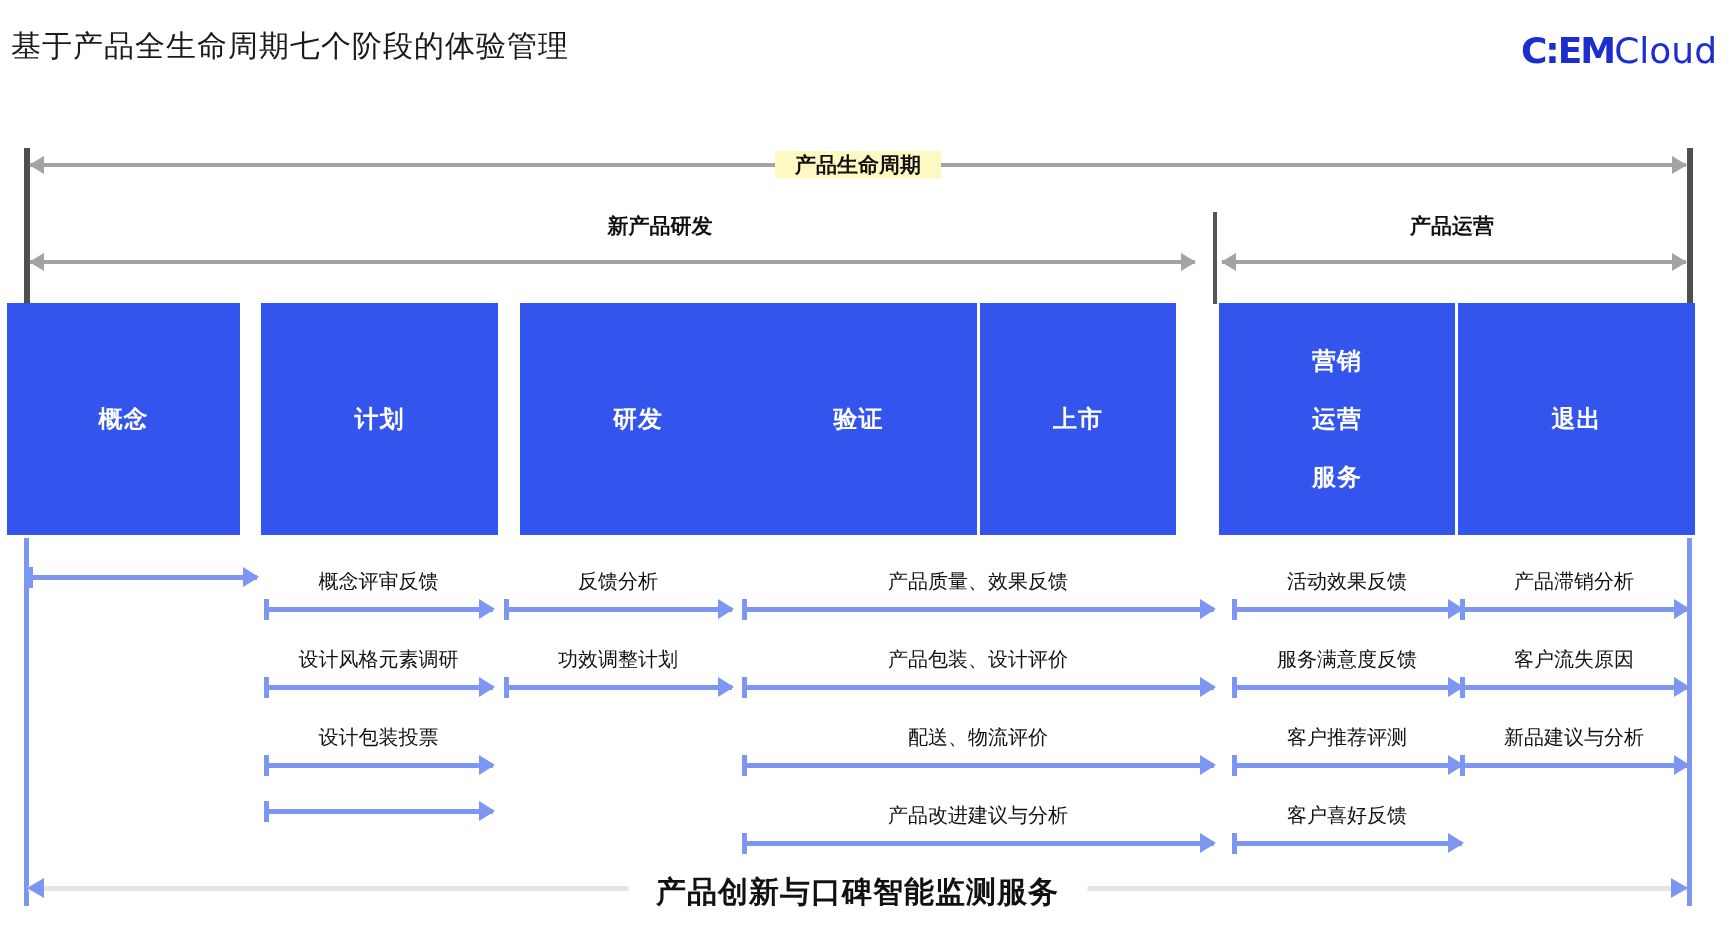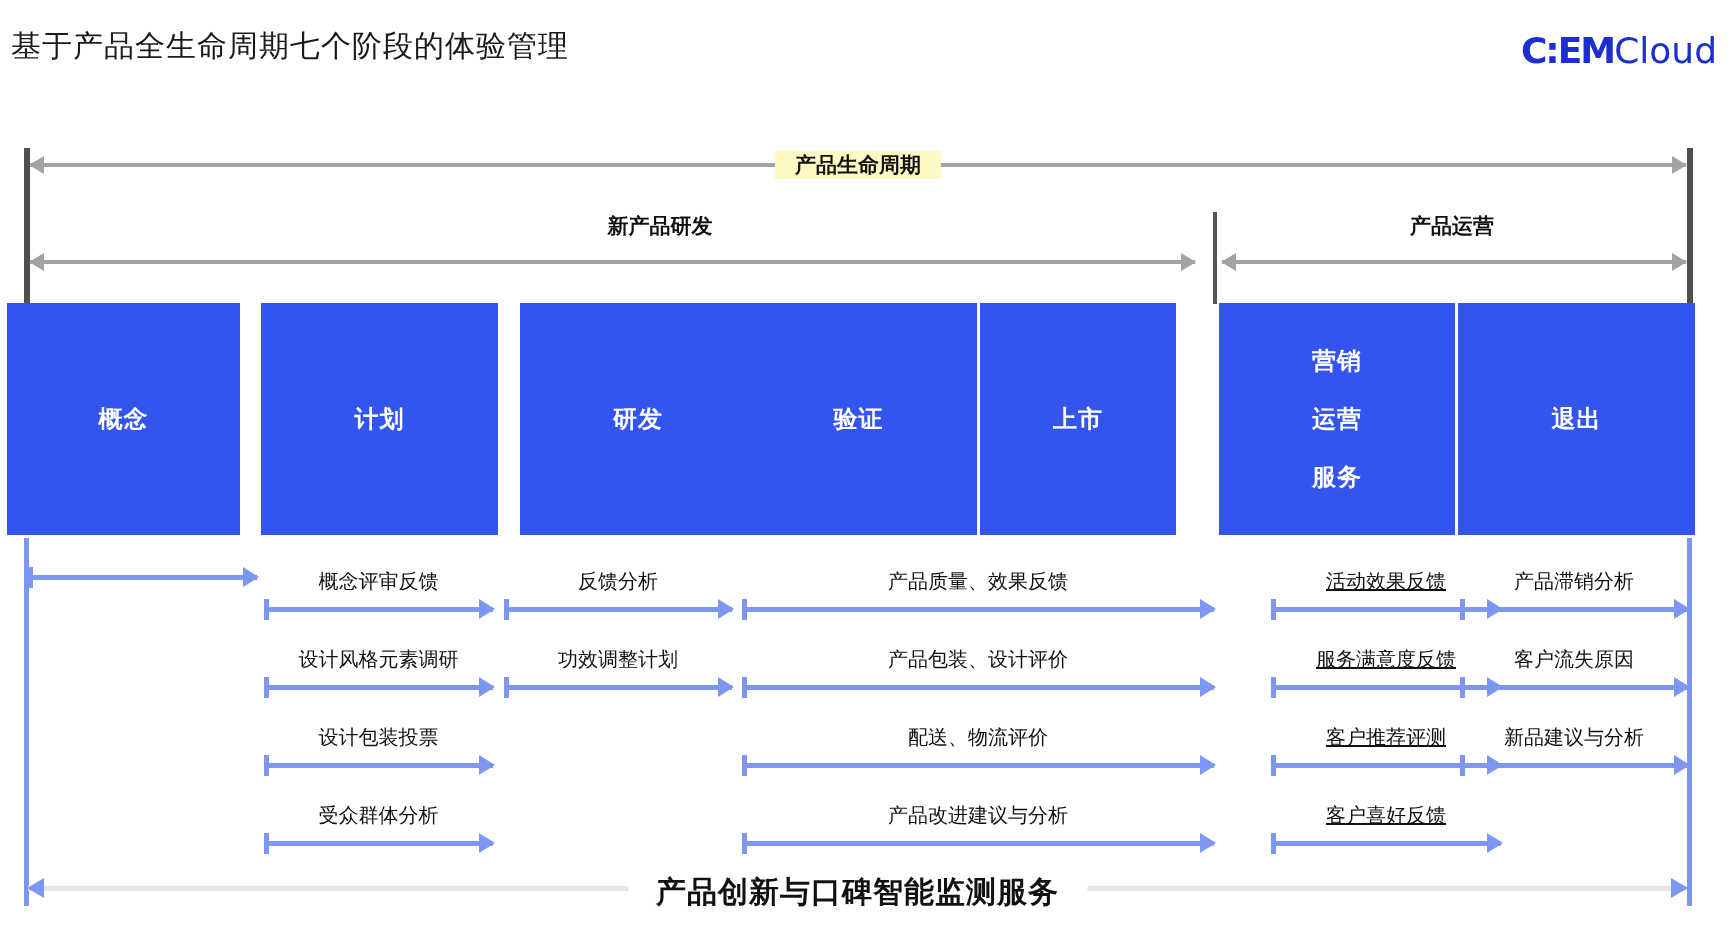--- a/index.html
+++ b/index.html
@@ -67,21 +67,21 @@
   .cell-arrow::after{ 
     content:"";position:absolute;right:-2px;top:-8px;width:0;height:0;
     border-top:10px solid transparent;border-bottom:10px solid transparent;
     border-left:16px solid #7d96f2;
   }
   .r1{top:565px;} .r2{top:643px;} .r3{top:721px;} .r4{top:799px;}
   .c1{left:28px;width:229px;}
   .c2{left:264px;width:229px;}
   .c3{left:504px;width:228px;}
   .c45{left:742px;width:472px;}
-  .c6{left:1271px;width:230px;text-decoration:underline;}
+  .c6{left:1232px;width:230px;}
   .c7{left:1460px;width:228px;}
 
   
   .bottom-arrow{position:absolute;left:28px;top:886px;width:1659px;height:5px;background:#e5e5e5;}
   .bottom-arrow .bhead{position:absolute;top:-8px;width:0;height:0;
     border-top:10px solid transparent;border-bottom:10px solid transparent;}
   .bottom-arrow .bhead.w{left:-1px;border-right:17px solid #7d96f2;}
   .bottom-arrow .bhead.e{right:-1px;border-left:17px solid #7d96f2;}
   .bottom-arrow .service-label{
     position:absolute;left:50%;top:50%;transform:translate(-50%,-42%);
@@ -200,21 +200,20 @@
 <div class="cell r3 c6">
   <div class="cell-label">客户推荐评测</div>
   <div class="cell-arrow"></div>
 </div>
 <div class="cell r3 c7">
   <div class="cell-label">新品建议与分析</div>
   <div class="cell-arrow"></div>
 </div>
 
 <div class="cell r4 c2">
-  <div class="cell-label">受众群体分析</div>
   <div class="cell-arrow"></div>
 </div>
 <div class="cell r4 c45">
   <div class="cell-label">产品改进建议与分析</div>
   <div class="cell-arrow"></div>
 </div>
 <div class="cell r4 c6">
   <div class="cell-label">客户喜好反馈</div>
   <div class="cell-arrow"></div>
 </div>

